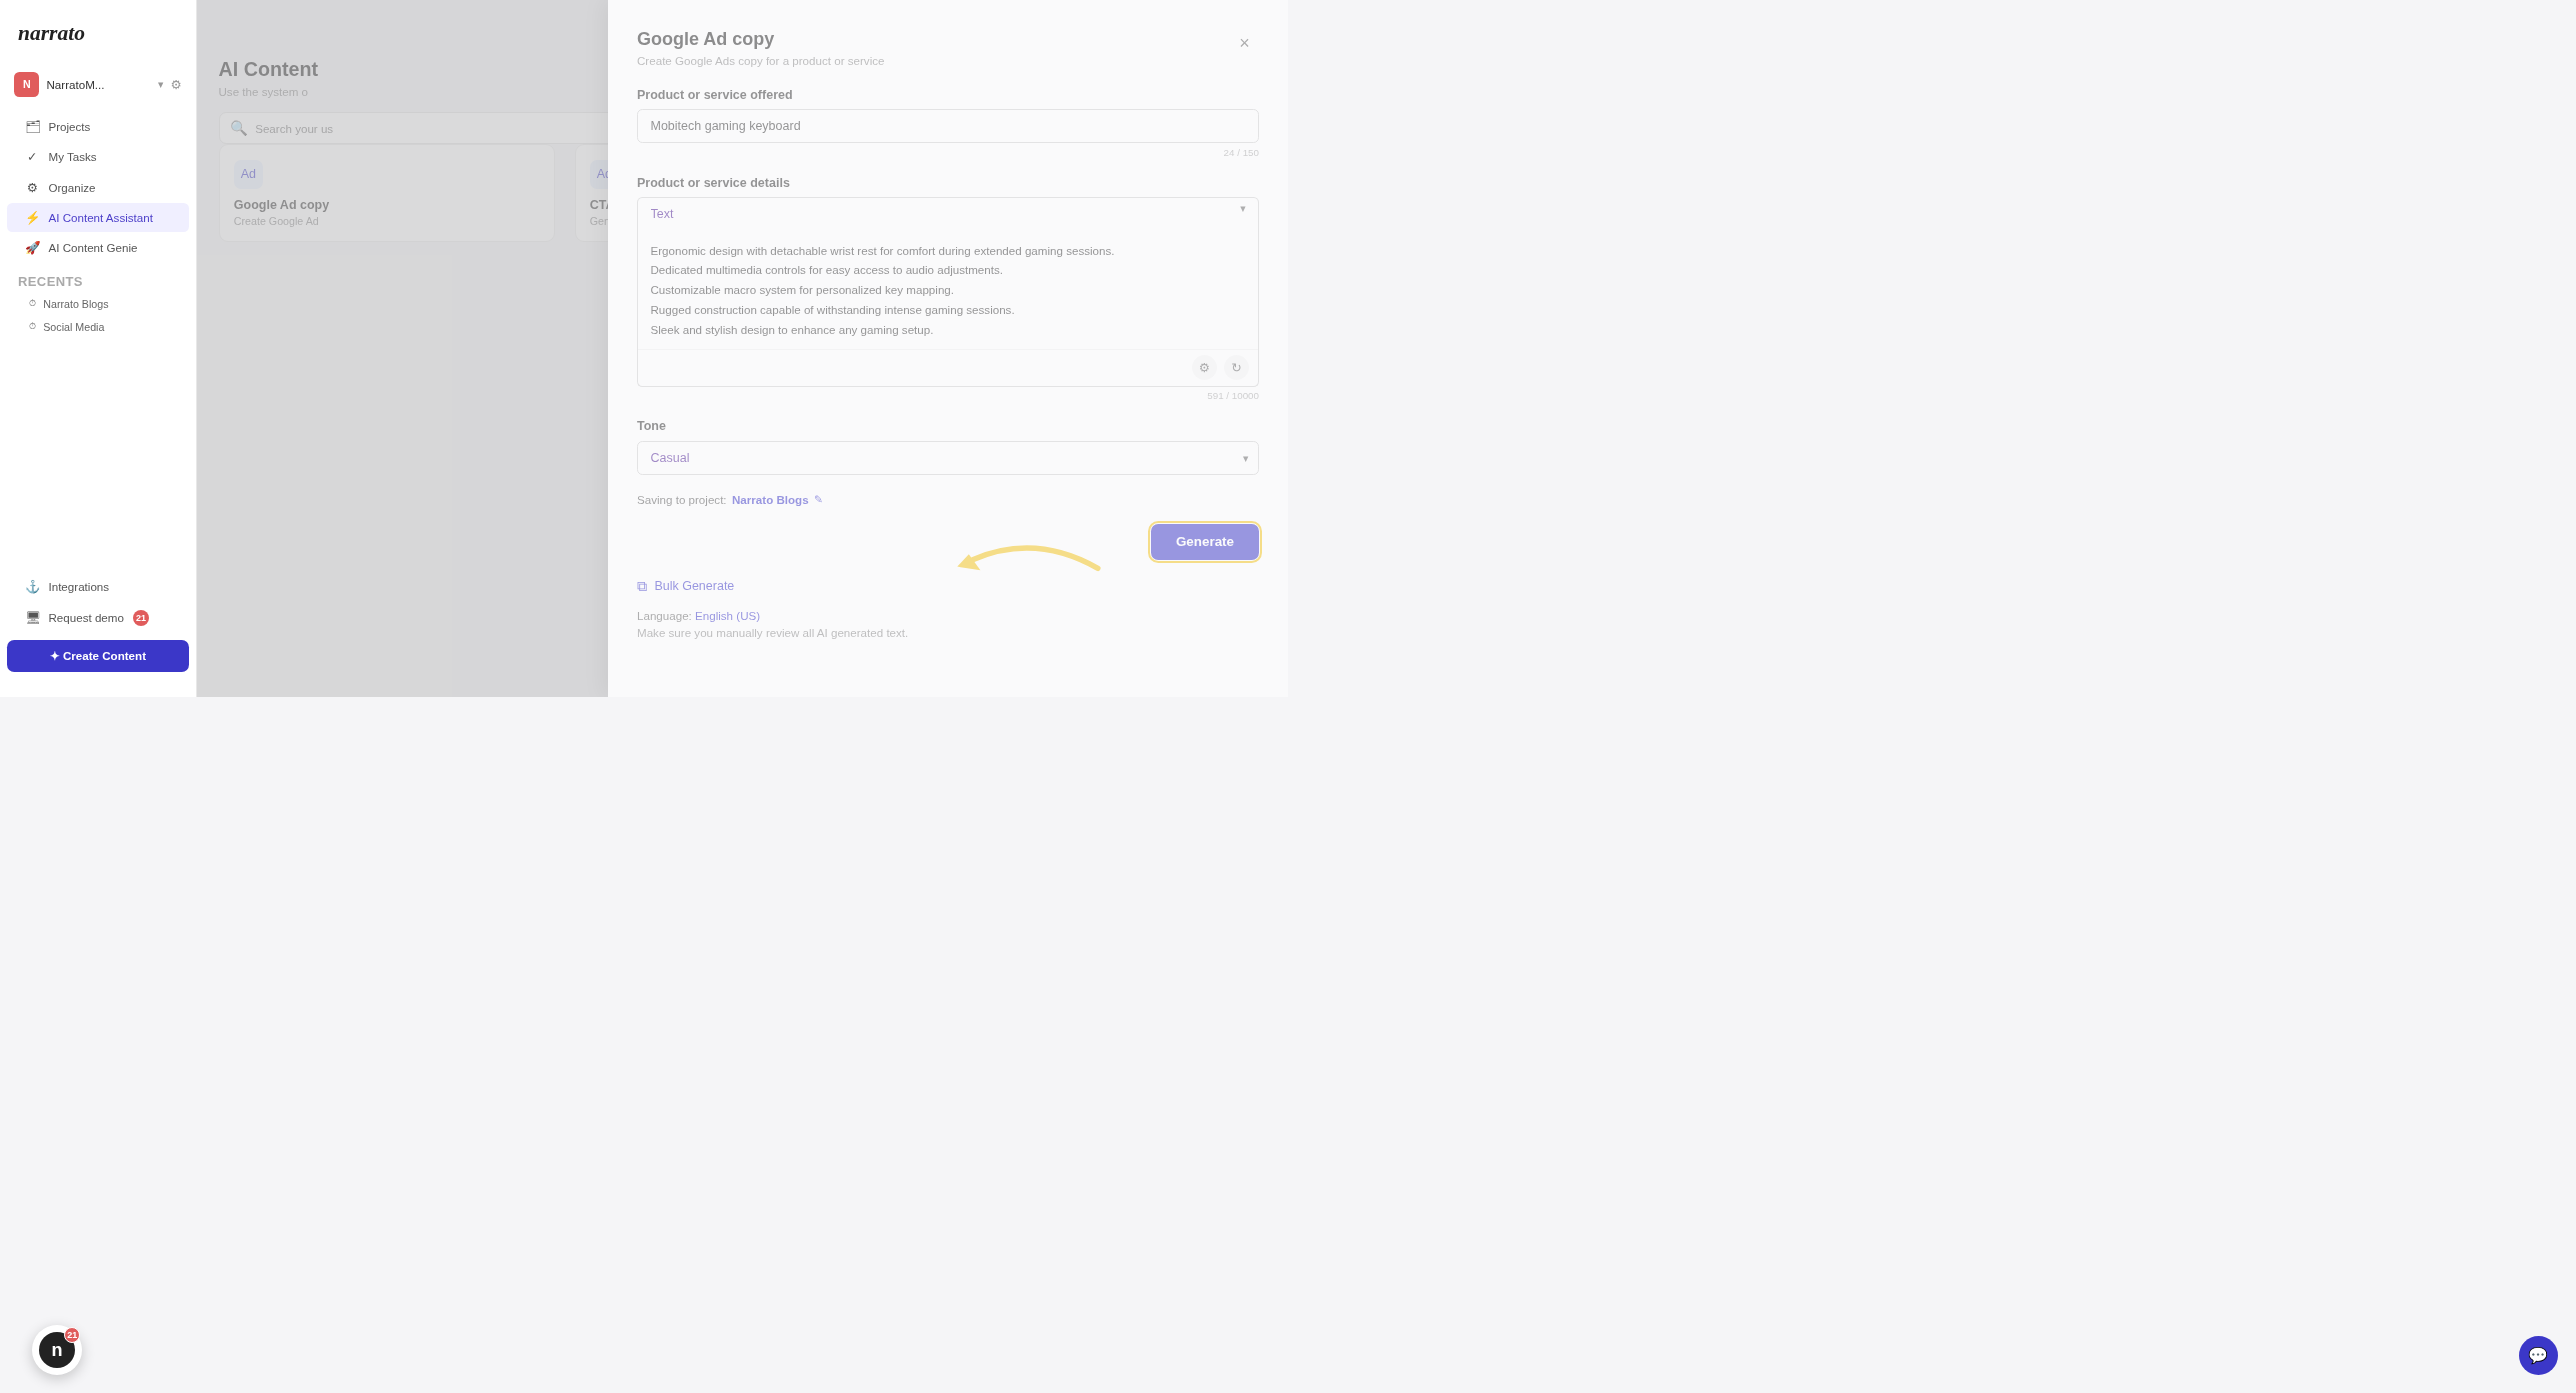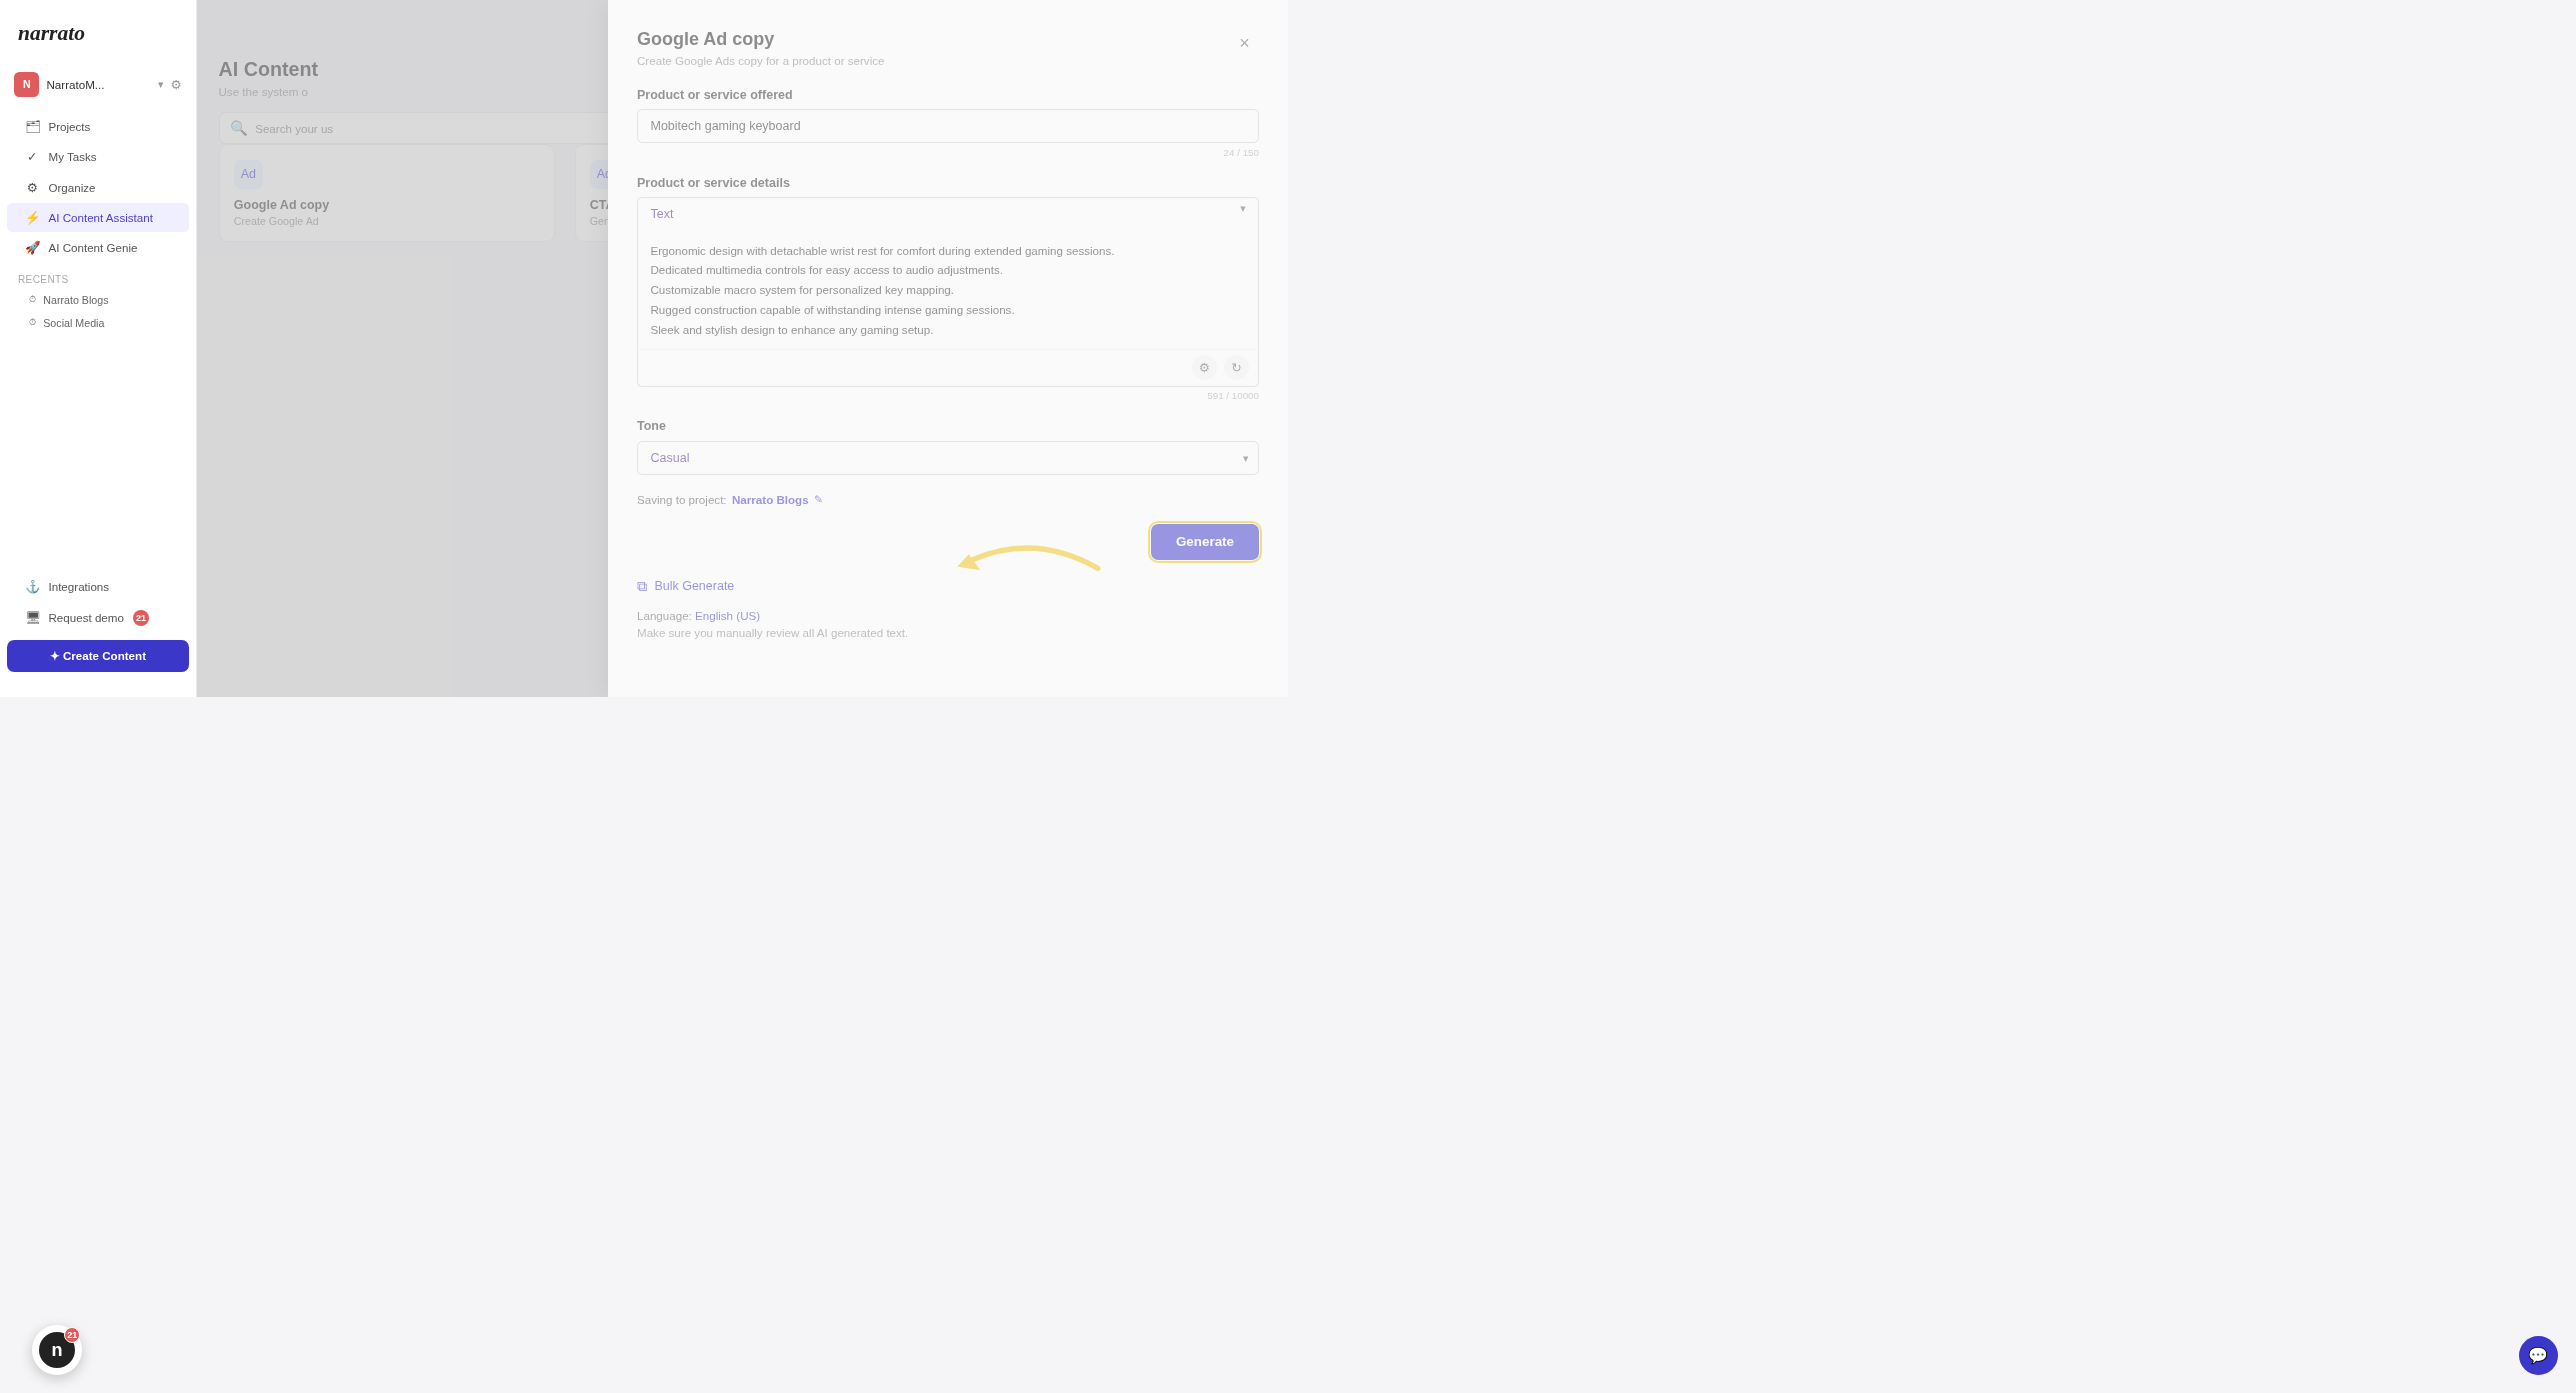--- a/index.html
+++ b/index.html
@@ -58,25 +58,26 @@
       margin: 0.9px 7.2px;
     }
     .nav-item.active {
       background: #f0efff;
       color: #4c3fc9;
     }
     .nav-item .icon { width: 14.3px; text-align: center; font-size: 12.5px; }
     .nav-item .lightning { color: #f5c518; }
 
     .sidebar-section-title {
-      font-size: 10px;
+      font-size: 13px;
       color: #aaa;
       padding: 10.7px 18px 3.6px;
       text-transform: uppercase;
       letter-spacing: 0.4px;
+      font-weight: bold;
     }
     .sidebar-sub-item {
       display: flex; align-items: center; gap: 7.2px;
       padding: 5.4px 18px 5.4px 29px;
       font-size: 10.7px; color: #666; cursor: pointer;
     }
     .sidebar-sub-item .dot { font-size: 9px; }
 
     .sidebar-bottom {
       padding: 10.7px 7.2px;

